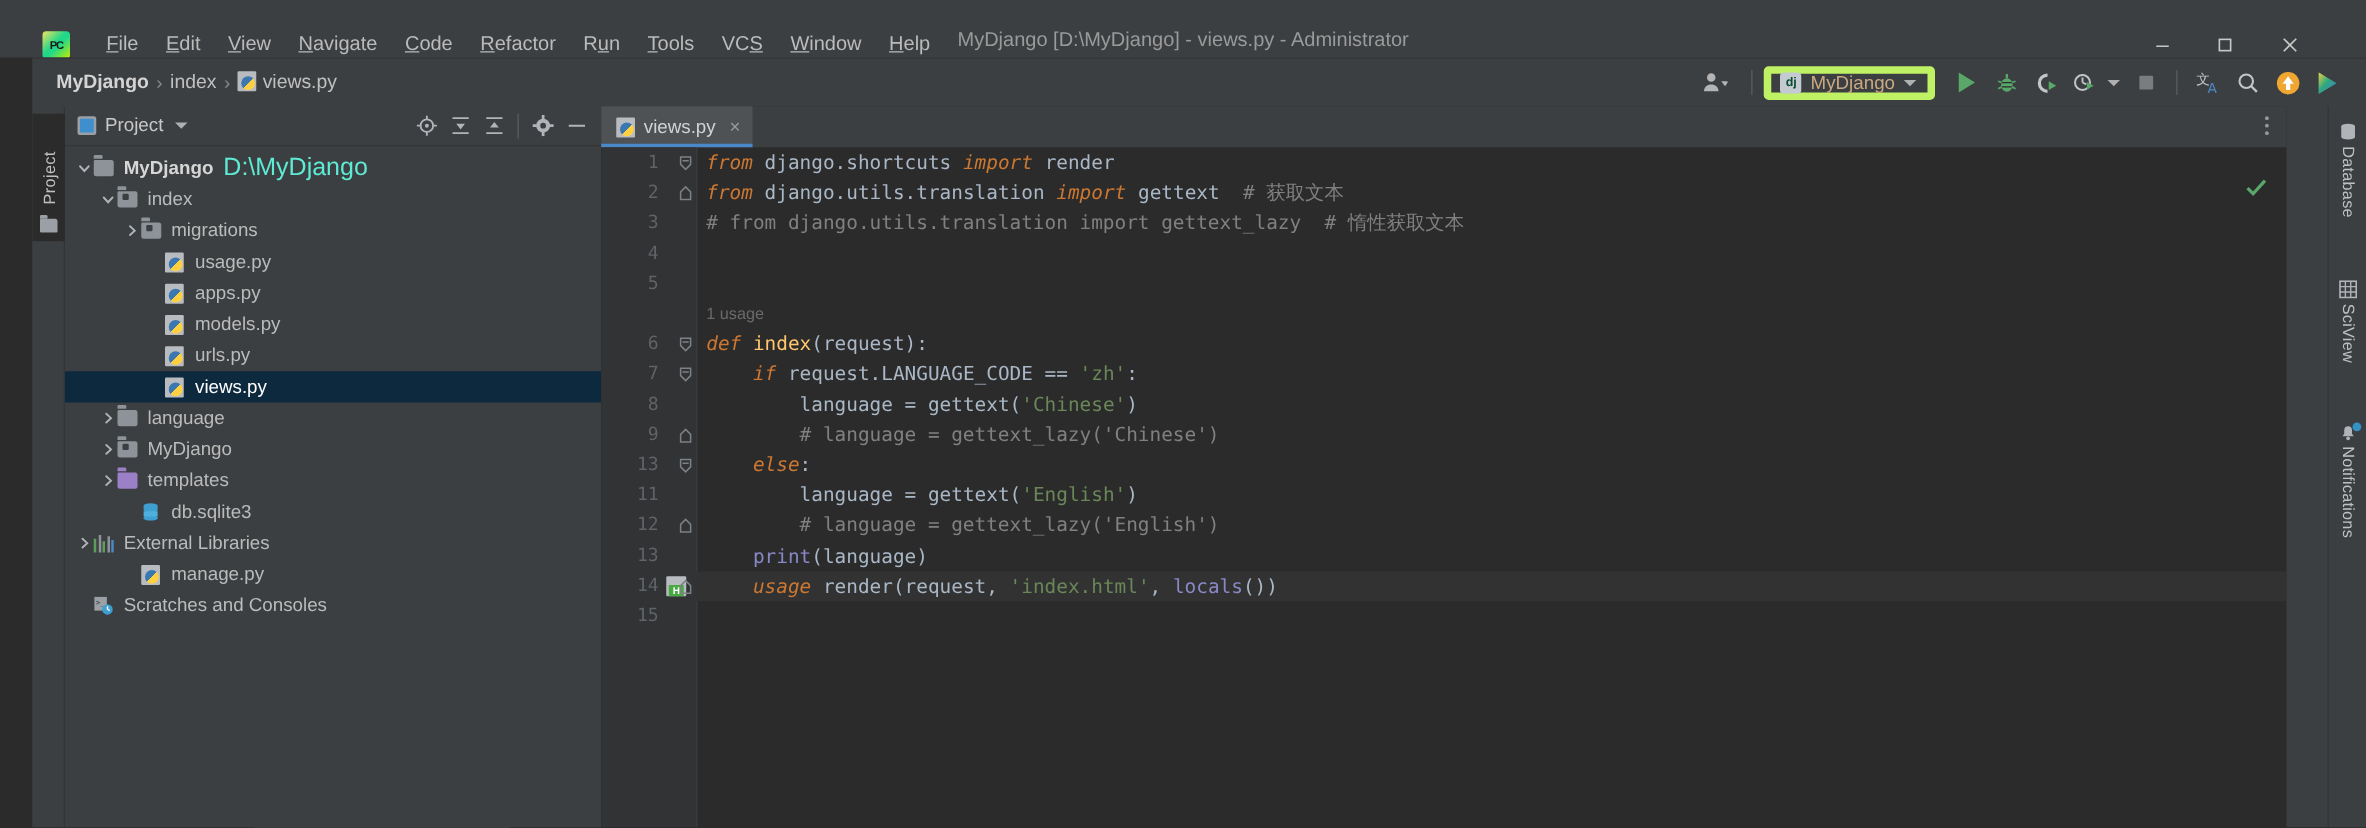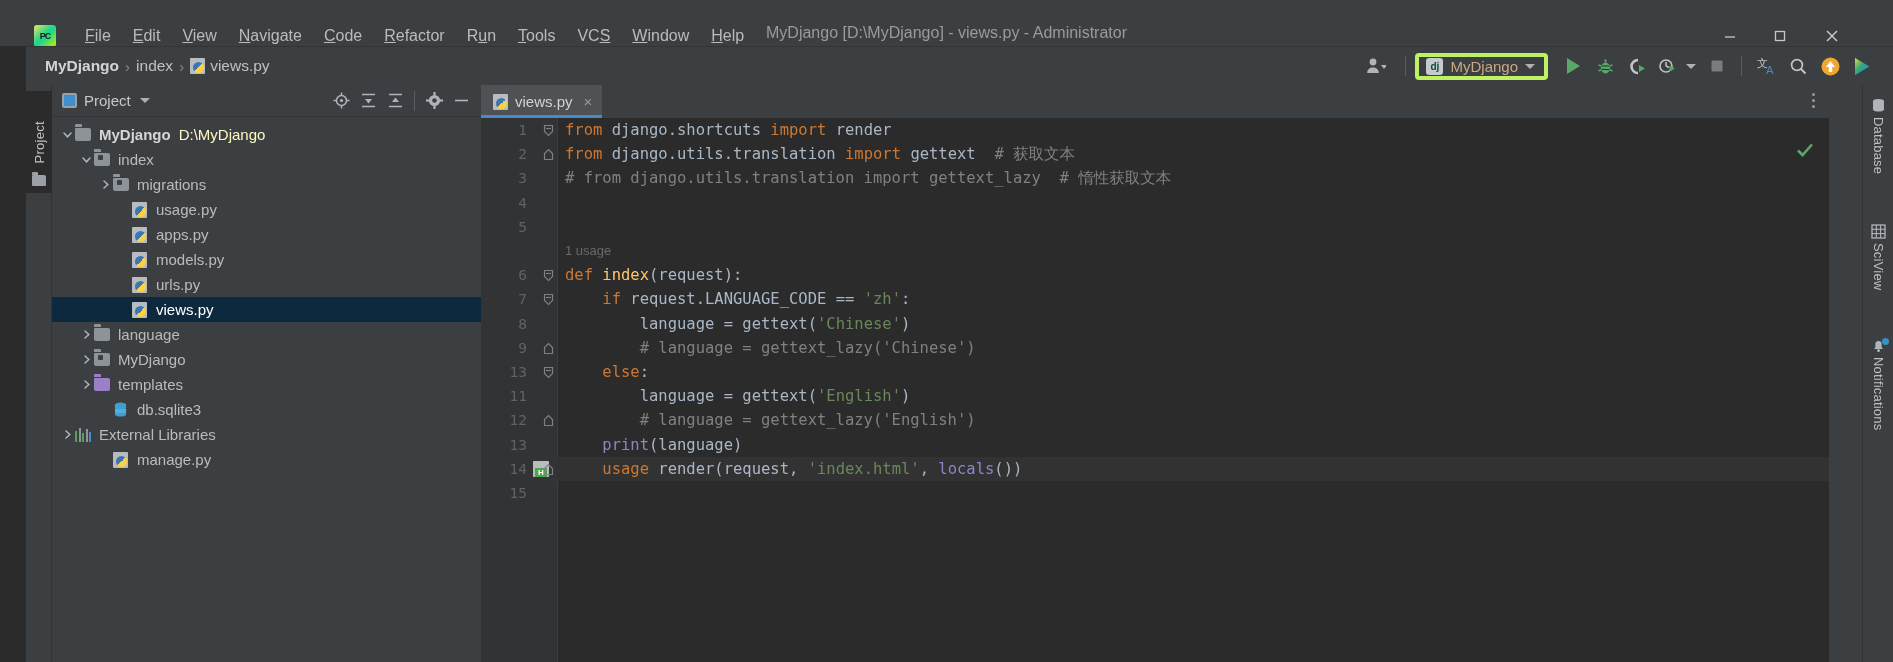--- a/index.html
+++ b/index.html
@@ -53,21 +53,21 @@
   }
   .pyicon::after{
     content:""; position:absolute; left:3px; top:4px; width:11px; height:11px; border-radius:50%;
     background:linear-gradient(135deg,#3b77b0 0 50%, #ffd140 50% 100%);
   }
   .toolbar-right{ margin-left:auto; display:flex; align-items:center; gap:2px; padding-right:16px; }
   .tb-btn{ width:30px; height:28px; display:flex; align-items:center; justify-content:center; border-radius:3px; }
   .tb-sep{ width:1px; height:20px; background:#5a5d61; margin:0 7px; }
   .runconfig{
     display:flex; align-items:center; gap:7px; height:27px; padding:0 9px 0 7px;
-    border:4px solid #bef264; border-radius:4px; font-size:15px; color:#c9a882;
+    border:6px solid #bef264; border-radius:4px; font-size:15px; color:#c9a882;
   }
   .dj-badge{
     width:17px; height:17px; border-radius:3px; background:#c4cbd0; color:#0c4b33;
     font-size:10px; font-weight:bold; display:flex; align-items:center; justify-content:center;
   }
   .caret{ width:0;height:0;border-left:5px solid transparent;border-right:5px solid transparent;border-top:5px solid #b0b0b0; }
   .tri-run{ width:0;height:0;border-top:8px solid transparent;border-bottom:8px solid transparent;border-left:13px solid #59a869; }
 
   
   .leftstrip{ position:absolute; left:26px; top:85px; width:26px; height:577px; background:#3c3f41; border-right:1px solid #323437; }
@@ -107,21 +107,21 @@
   .ic-folder.tpl::before{ background:#9b80c7; }
   .ic-py{ width:15px; height:16px; background:#b8bcc0; border-radius:1px; }
   .ic-py::after{ content:""; position:absolute; left:3px; top:4px; width:11px; height:11px; border-radius:50%;
     background:linear-gradient(135deg,#3b77b0 0 50%, #ffd140 50% 100%); }
   .ic-db{ width:15px;height:15px; }
   .ic-lib{ width:16px;height:14px; display:flex; align-items:flex-end; gap:1.5px; }
   .ic-lib i{ display:block; width:2.5px; background:#8d9399; }
   .ic-scr{ width:16px;height:15px; }
   .nlabel{ }
   .nlabel.bold{ font-weight:bold; color:#d6d6d6; }
-  .npath{ color:#fef9c3; margin-left:8px; font-size:15px; }
+  .npath{ color:#5eead4; margin-left:8px; font-size:20px; }
 
   
   .editor{ position:absolute; left:481px; top:85px; width:1348px; height:577px; background:#2b2b2b; }
   .tabbar{ height:33px; background:#3c3f41; display:flex; align-items:flex-end; position:relative; }
   .etab{
     height:33px; display:flex; align-items:center; gap:7px; padding:0 10px 0 12px;
     background:#4e5254; font-size:15px; color:#d2d2d2; position:relative;
   }
   .etab::after{ content:""; position:absolute; left:0; bottom:0; width:100%; height:3px; background:#4a88c7; }
   .etab-close{ color:#9a9a9a; font-size:15px; margin-left:4px; }
@@ -140,21 +140,21 @@
   .gline{ position:absolute; left:76px; top:0; width:1px; height:544px; background:#3b3e40; }
   .ctext{ position:absolute; left:84px; line-height:24.2px; color:#a9b7c6; }
   .usage-hint{ position:absolute; left:84px; line-height:24.2px; color:#6a6a6a; font-size:13px; font-family:"Liberation Sans",sans-serif; }
   .gut-html{
     position:absolute; left:52px; top:4px; width:16px; height:16px; background:#b8bcc0; border-radius:1px;
   }
   .gut-html::after{ content:"H"; position:absolute; left:2px; bottom:0; width:12px; height:9px; background:#49a942; color:#fff; font-size:8px; font-family:"Liberation Sans",sans-serif; text-align:center; line-height:9px; font-weight:bold; }
   .cur-row{ position:absolute; left:76px; width:1272px; height:24.2px; background:#323232; }
 
   
-  .kw{ color:#cc7832; }
+  .kw{ color:#cc7832;font-style:italic; }
   .fn{ color:#ffc66d; }
   .str{ color:#6a8759; }
   .cmt{ color:#808080; }
   .bi{ color:#8888c6; }
   .df{ color:#a9b7c6; }
 
   .inspect{ position:absolute; right:14px; top:22px; }
   .checkok svg{ display:block; }
 
   
@@ -510,20 +510,34 @@
           </span>
           <span class="nlabel">External Libraries</span>
         </div>
         <div class="node">
           <span style="display:inline-block;width:46px"></span>
           <span class="spacer"></span>
           <span class="nicon" style="display:inline-flex;align-items:center">
             <span class="ic-py"></span>
           </span>
           <span class="nlabel">manage.py</span>
+        </div>
+        <div class="node">
+          <span style="display:inline-block;width:8px"></span>
+          <span class="spacer"></span>
+          <span class="nicon" style="display:inline-flex;align-items:center">
+            <span class="ic-scr"><svg width="16" height="15" viewBox="0 0 16 15">
+                <rect x="0.5" y="0.5" width="10" height="11" fill="#9aa0a6"></rect>
+                <text x="1.6" y="7" font-size="6" fill="#3c3f41" font-family="DejaVu Sans Mono, monospace">&gt;_</text>
+                <circle cx="11" cy="10.5" r="4.2" fill="#3f9fd0"></circle>
+                <line x1="11" y1="8" x2="11" y2="10.5" stroke="#fff" stroke-width="1.1"></line>
+                <line x1="11" y1="10.5" x2="12.8" y2="11.4" stroke="#fff" stroke-width="1.1"></line>
+              </svg></span>
+          </span>
+          <span class="nlabel">Scratches and Consoles</span>
         </div>
       </div>
   </div>
 
   <div class="editor">
     <div class="tabbar">
       <div class="etab">
         <i class="pyicon" style="margin-right:0;"></i>
         <span>views.py</span>
         <span class="etab-close">×</span>

